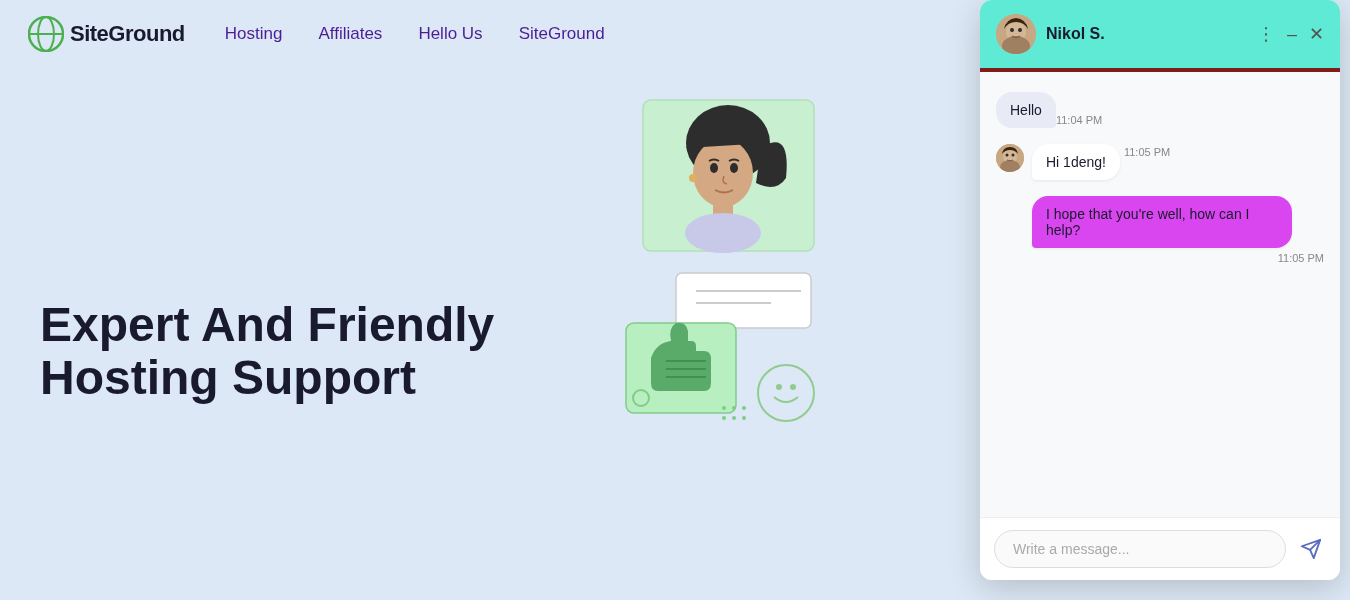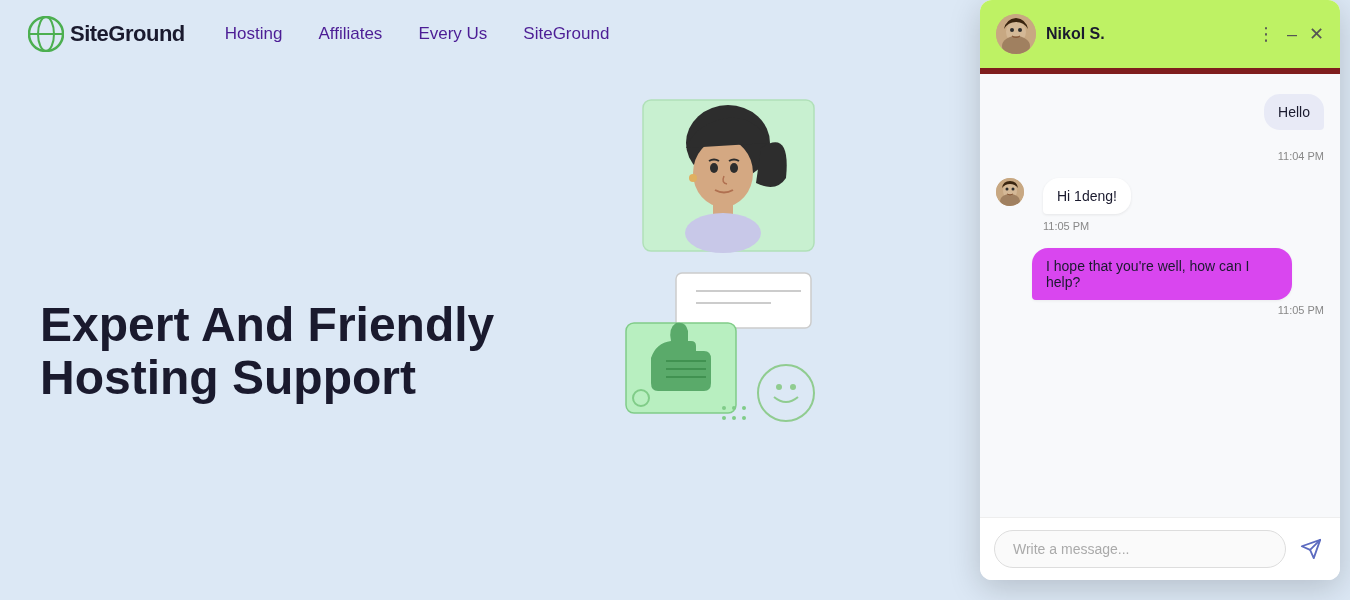--- a/index.html
+++ b/index.html
@@ -102,22 +102,22 @@
       box-shadow: 0 8px 32px rgba(0,0,0,0.18);
       display: flex;
       flex-direction: column;
       overflow: hidden;
     }
 
     .chat-header {
       display: flex;
       align-items: center;
       padding: 14px 16px;
-      background: #bef264;
-      border-bottom: 6px solid #7f1d1d;
+      background: #5eead4;
+      border-bottom: 4px solid #7f1d1d;
       gap: 10px;
     }
     .chat-avatar {
       width: 40px;
       height: 40px;
       border-radius: 50%;
       background: #c8a882;
       overflow: hidden;
       flex-shrink: 0;
     }
@@ -145,22 +145,22 @@
       overflow-y: auto;
       background: #f8f9fb;
       display: flex;
       flex-direction: column;
       gap: 16px;
     }
 
     
     .msg-right {
       display: flex;
-      flex-direction: column;
-      align-items: flex-end;
+      flex-direction: row;
+      align-items: center;
     }
     .msg-right .bubble {
       background: #e8eaf6;
       color: #1a1a2e;
       padding: 10px 14px;
       border-radius: 16px 16px 4px 16px;
       font-size: 14px;
       max-width: 220px;
     }
     .msg-right .time {
@@ -178,23 +178,22 @@
     .msg-left .agent-avatar {
       width: 28px;
       height: 28px;
       border-radius: 50%;
       background: #c8a882;
       flex-shrink: 0;
       overflow: hidden;
     }
     .msg-left-content {
       display: flex;
-      flex-direction: column;
+      flex-direction: row;
       gap: 4px;
-      margin-left: 11px;
     }
     .msg-left .bubble {
       background: #fff;
       color: #1a1a2e;
       padding: 10px 14px;
       border-radius: 16px 16px 16px 4px;
       font-size: 14px;
       max-width: 240px;
       box-shadow: 0 1px 3px rgba(0,0,0,0.08);
     }
@@ -273,21 +272,21 @@
     <svg class="logo-icon" viewBox="0 0 36 36" fill="none" xmlns="http://www.w3.org/2000/svg">
       <circle cx="18" cy="18" r="17" stroke="#4caf50" stroke-width="2.5"></circle>
       <ellipse cx="18" cy="18" rx="8" ry="17" stroke="#4caf50" stroke-width="2" fill="none"></ellipse>
       <line x1="2" y1="18" x2="34" y2="18" stroke="#4caf50" stroke-width="2"></line>
     </svg>
     <span class="logo-text">SiteGround</span>
   </div>
   <ul class="nav-links">
     <li><a>Hosting</a></li>
     <li><a>Affiliates</a></li>
-    <li><a>Every Us</a></li>
+    <li><a>Hello Us</a></li>
     <li><a>SiteGround</a></li>
   </ul>
 </nav>
 
 <div class="main">
   <div class="hero-text">
     <h1 class="hero-title">Expert And Friendly Hosting Support</h1>
   </div>
   <div class="hero-illustration">
 

